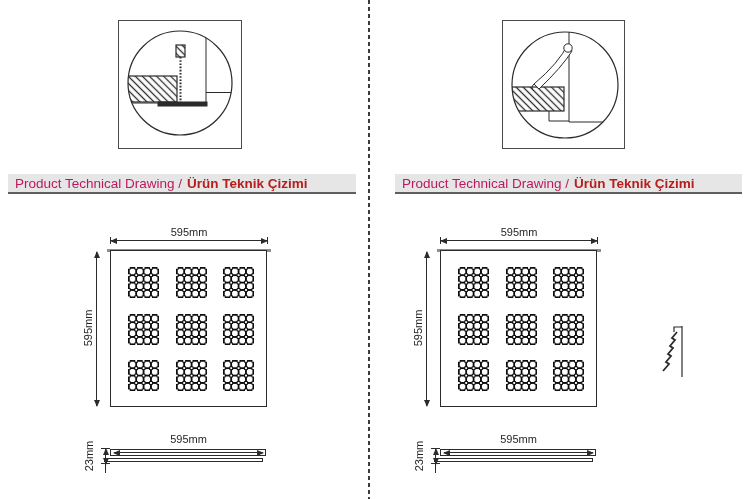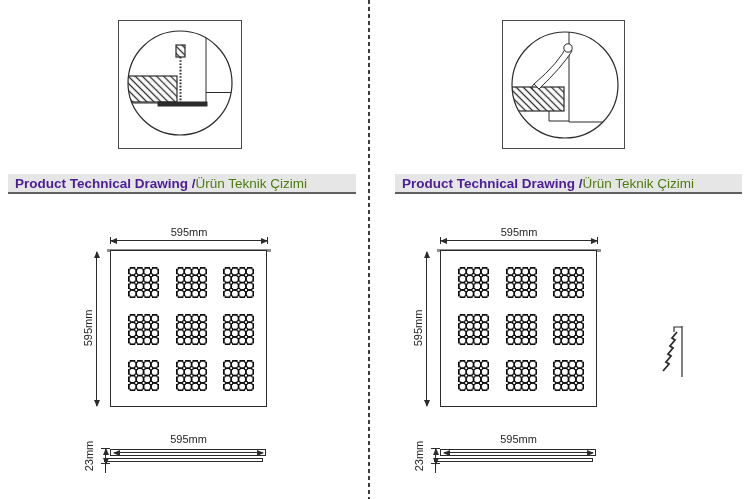--- a/index.html
+++ b/index.html
@@ -7,22 +7,22 @@
           font-family:"Liberation Sans", sans-serif;}
 
   
   .divider{position:absolute;top:0;height:499px;width:2px;
            background:repeating-linear-gradient(180deg,#3c3c3c 0 4px,transparent 4px 7px);}
 
   
   .hdr{position:absolute;height:20px;background:#e6e6e6;border-bottom:2px solid #5f5f5f;
        display:flex;align-items:center;padding-left:7px;box-sizing:border-box;
        font-size:13.5px;white-space:pre;}
-  .hdr .t-en{font-weight:700;color:#4c1d95;}
-  .hdr .t-tr{font-weight:400;color:#4d7c0f;}
+  .hdr .t-en{font-weight:400;color:#be185d;}
+  .hdr .t-tr{font-weight:700;color:#b91c1c;margin-left:5px;}
 
   
   .detailbox{position:absolute;border:1.5px solid #4a4a4a;background:#fff;box-sizing:border-box;}
   .detailbox svg{display:block;}
 
   
   .hdim-line{position:absolute;height:1px;background:#2b2b2b;}
   .vdim-line{position:absolute;width:1px;background:#2b2b2b;}
   .aL{position:absolute;left:-1px;top:-2.5px;width:0;height:0;
       border-top:3px solid transparent;border-bottom:3px solid transparent;border-right:7px solid #2b2b2b;}

